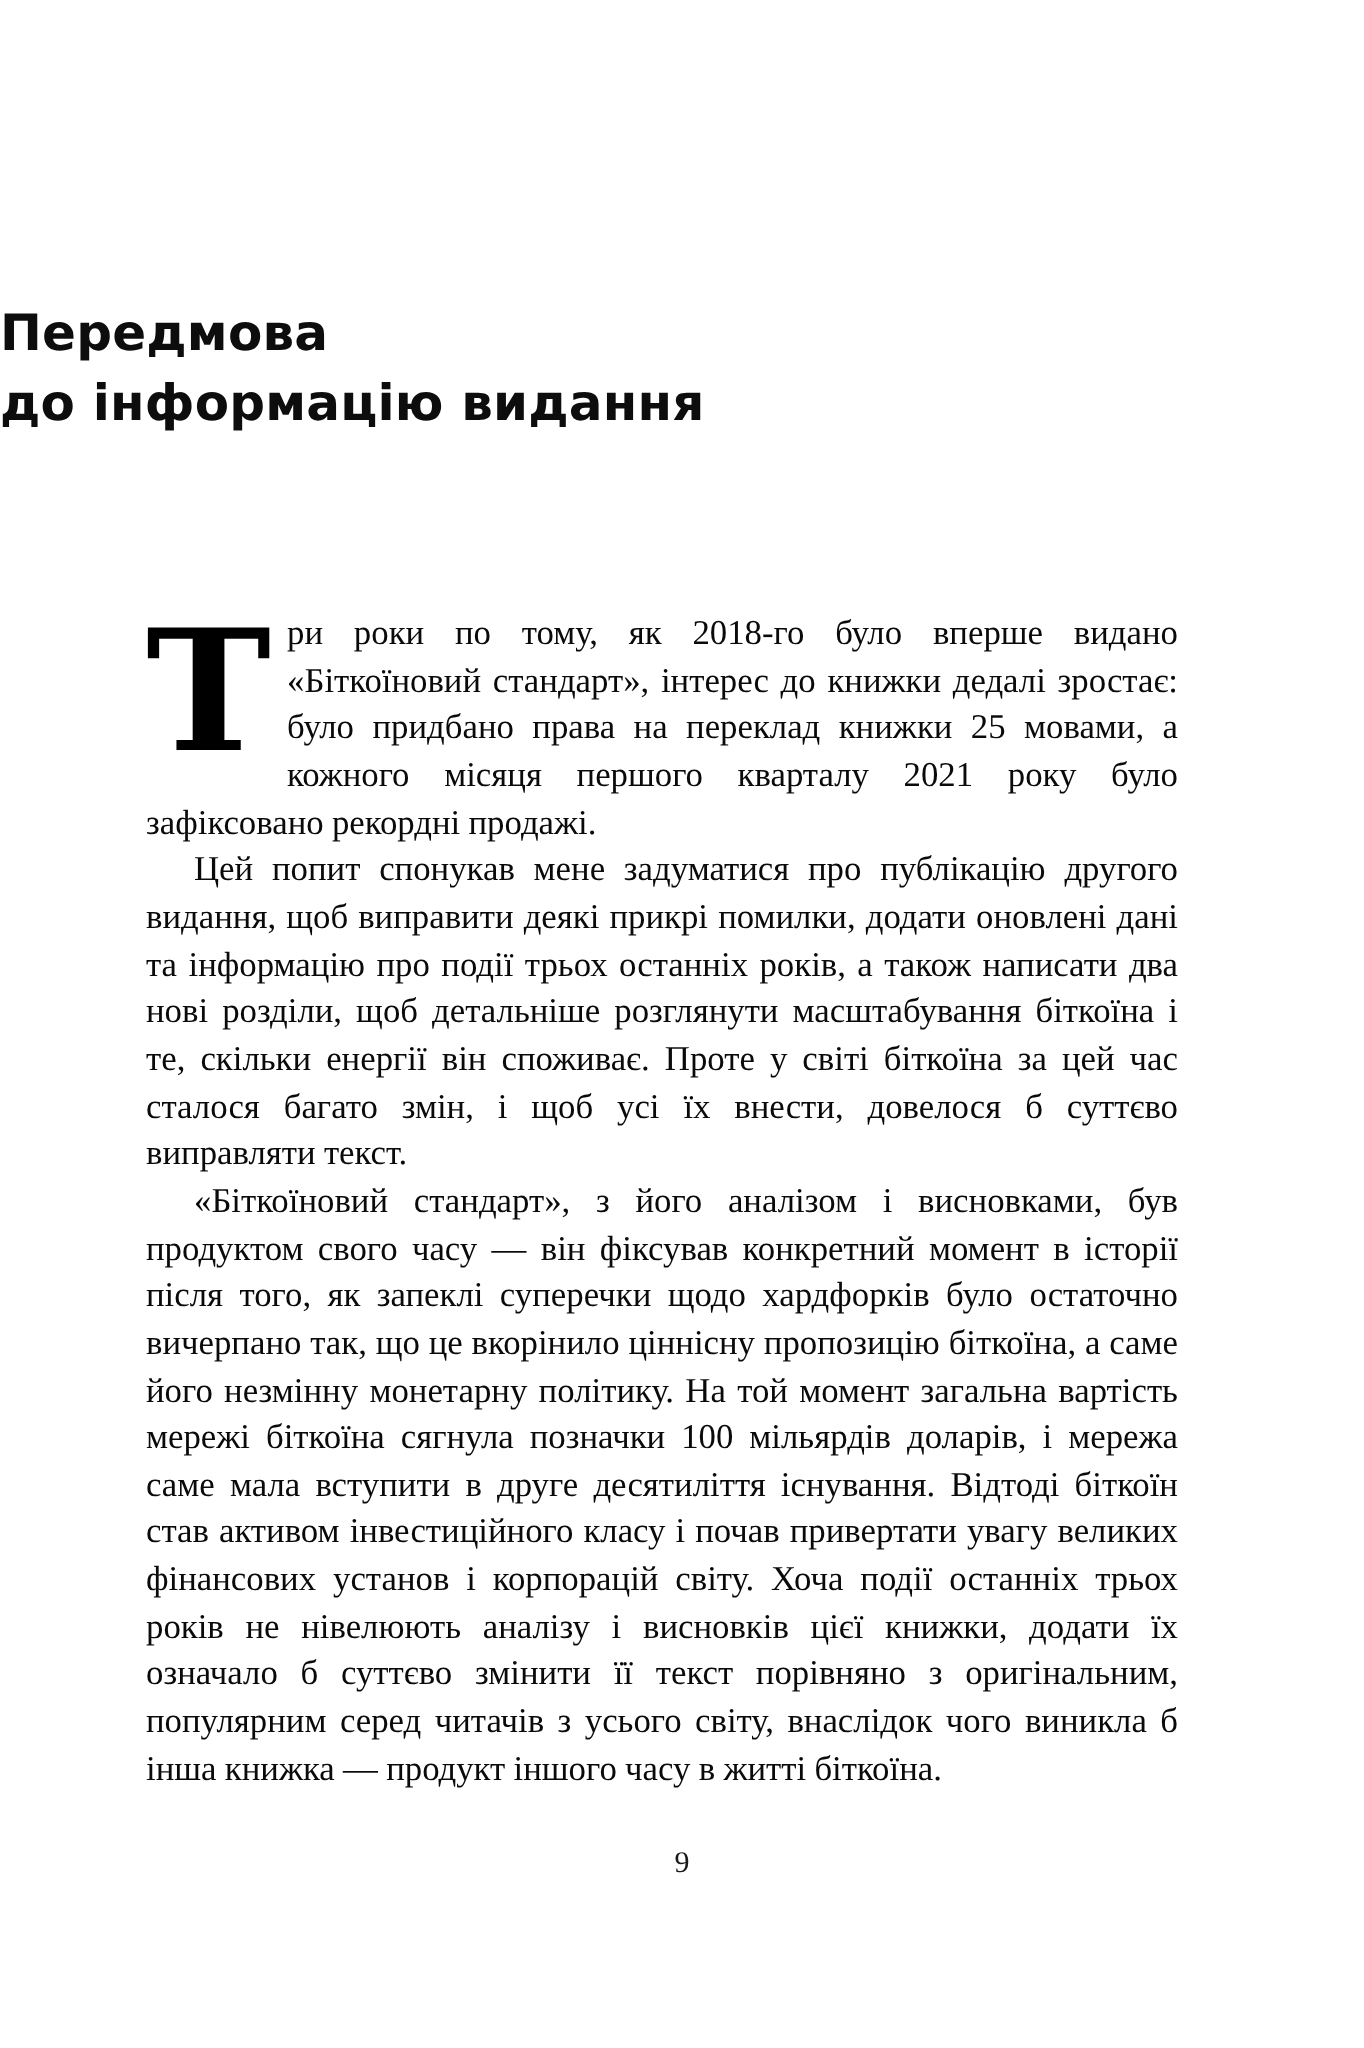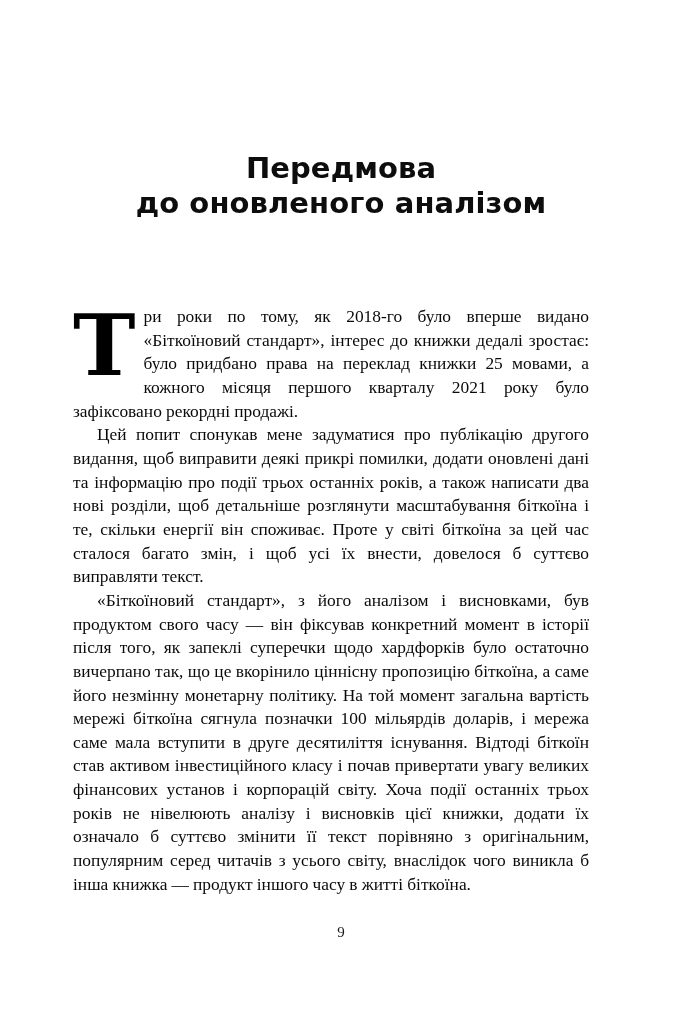--- a/index.html
+++ b/index.html
@@ -23,24 +23,23 @@
     height: 1024px;
     box-sizing: border-box;
   }
 
   
   .chapter-heading {
     position: absolute;
     left: 0;
     top: 132px;
     width: 682px;
-    text-align: center;
     font-family: "DejaVu Sans", "Liberation Sans", sans-serif;
     font-weight: 700;
-    font-size: 29px;
+    font-size: 25px;
     line-height: 35px;
     letter-spacing: 0.1px;
     color: #0d0d0d;
   }
   .chapter-heading .hline {
     display: block;
     white-space: nowrap;
   }
 
   
@@ -95,21 +94,21 @@
     color: #1a1a1a;
   }
 </style>
 </head>
 <body>
 
 <div class="page">
 
   <h1 class="chapter-heading">
     <span class="hline">Передмова</span>
-    <span class="hline">до оновленого аналізом</span>
+    <span class="hline">до інформацію видання</span>
   </h1>
 
   <div class="text-block">
 
     <p class="para first">
       <span class="dropcap">Т</span><span class="lead-bold">ри роки</span><span> по тому, як 2018-го було вперше видано «Біткоїновий стандарт», інтерес до книжки дедалі зростає: було придбано права на переклад книжки 25 мовами, а кожного місяця першого кварталу 2021 року було зафіксовано рекордні продажі.</span>
     </p>
 
     <p class="para">Цей попит спонукав мене задуматися про публікацію другого видання, щоб виправити деякі прикрі помилки, додати оновлені дані та інформацію про події трьох останніх років, а також написати два нові розділи, щоб детальніше розглянути масштабування біткоїна і те, скільки енергії він споживає. Проте у світі біткоїна за цей час сталося багато змін, і щоб усі їх внести, довелося б суттєво виправляти текст.</p>
 

